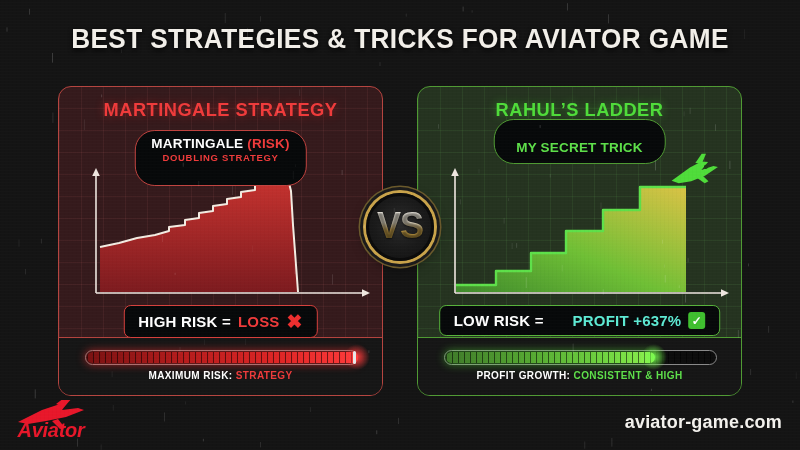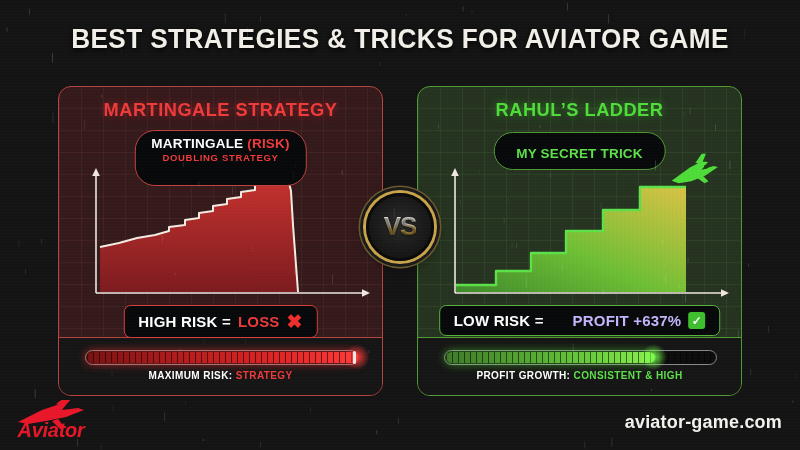--- a/index.html
+++ b/index.html
@@ -63,21 +63,21 @@
   .panel.right .panel-title { color:#4fdc3a; text-shadow:0 0 10px rgba(70,220,50,.45); }
 
   
   .pill {
     position:absolute; left:50%; transform:translateX(-50%);
     background:#07090a; border-radius:20px;
     display:flex; flex-direction:column; align-items:center; justify-content:center;
     z-index:6;
   }
   .panel.left .pill  { top:43px; padding:5px 16px 22px; border:1.4px solid #c0433f; }
-  .panel.right .pill { top:45px; padding:13px 22px 8px; border:1.4px solid #4f9a33; }
+  .panel.right .pill { top:32px; padding:20px 22px 8px; border:1.4px solid #4f9a33; }
 
   .pill-main { font-size:13.5px; font-weight:800; letter-spacing:.2px; white-space:nowrap; }
   .pill-main .w { color:#ffffff; }
   .pill-main .r { color:#ef3b3b; }
   .pill-main .g { color:#5ee04a; }
   .pill-sub { font-size:9.5px; font-weight:800; letter-spacing:.7px; color:#ef3b3b; margin-top:1px; }
 
   
   .chart { position:absolute; left:0; top:78px; width:325px; height:150px; z-index:4; }
   .chart svg { width:100%; height:100%; display:block; overflow:visible; }
@@ -87,21 +87,21 @@
     position:absolute; left:50%; transform:translateX(-50%);
     top:218px; background:#07090a; border-radius:7px;
     padding:6px 14px; display:flex; align-items:center; gap:7px;
     font-size:15px; font-weight:800; letter-spacing:.2px; white-space:nowrap;
     z-index:6;
   }
   .panel.left  .banner { border:1.6px solid #d6403c; }
   .panel.right .banner { border:1.6px solid #56b23a; }
   .banner .w { color:#ffffff; }
   .banner .r { color:#ef3b3b; }
-  .banner .g { color:#c4b5fd;padding-left:22px; }
+  .banner .g { color:#5eead4;padding-left:22px; }
   .x-mark { color:#ee2f2f; font-size:19px; font-weight:900; line-height:1; }
   .check-box {
     width:17px; height:17px; border-radius:3px; background:#3fbf2f;
     display:inline-flex; align-items:center; justify-content:center;
     color:#ffffff; font-size:12px; font-weight:900; line-height:1;
   }
 
   
   .meter-strip {
     position:absolute; left:0; bottom:0; width:100%; height:58px;
@@ -154,21 +154,21 @@
   
   .vs {
     position:absolute; left:366px; top:193px; width:68px; height:68px;
     border-radius:50%; z-index:30;
     background:radial-gradient(circle at 50% 45%, #2b2b2b 0%, #1a1a1a 55%, #111 100%);
     border:3px solid #0b0b0b;
     box-shadow:0 0 0 3px #c9a34a, 0 0 0 6px #1a1a1a, 0 0 0 7.5px #6b5a2c, 0 4px 14px rgba(0,0,0,.8);
     display:flex; align-items:center; justify-content:center;
   }
   .vs-text {
-    font-size:26px; font-weight:900; letter-spacing:-1px;
+    font-size:36px; font-weight:900; letter-spacing:-1px;
     background:linear-gradient(180deg,#ffffff 0%, #efe6cf 42%, #c8a14a 60%, #8c6d22 100%);
     -webkit-background-clip:text; background-clip:text; color:transparent;
     transform:translateY(-1px);
     text-shadow:0 1px 2px rgba(0,0,0,.5);
   }
 
   
   .logo { position:absolute; left:12px; top:400px; width:78px; height:46px; z-index:20; }
   .logo-word {
     position:absolute; left:0; bottom:4px; width:78px; text-align:center;

